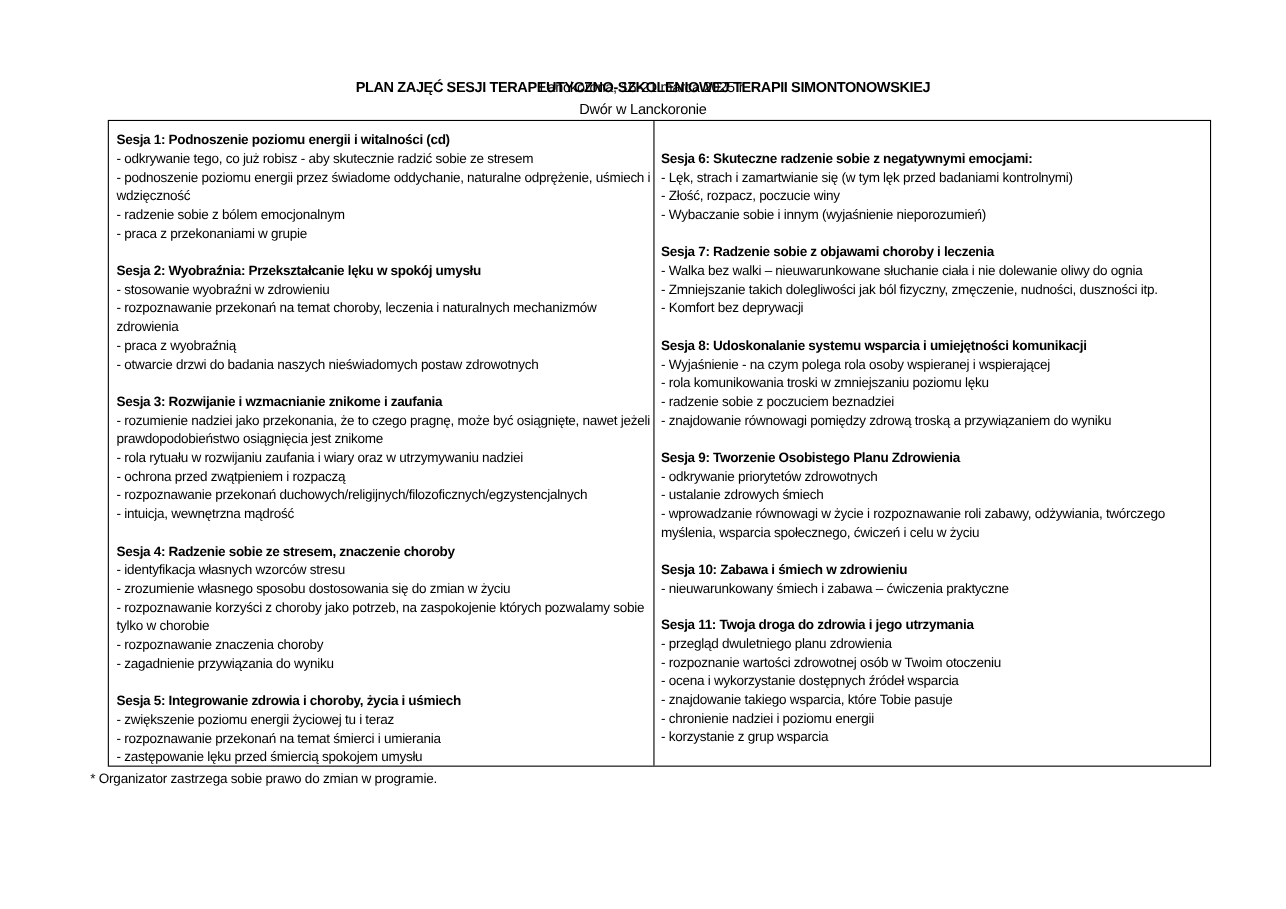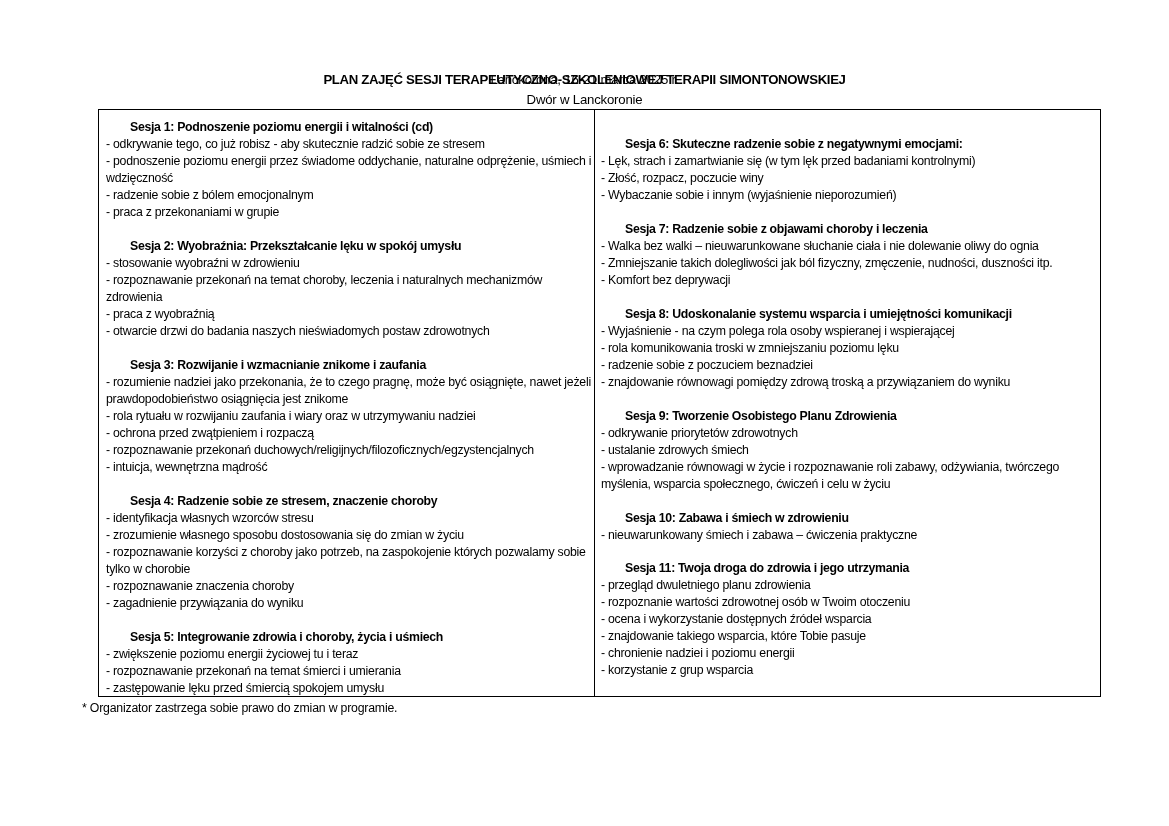--- a/index.html
+++ b/index.html
@@ -10,21 +10,21 @@
   .sub { position:absolute; left:0; width:1169px; text-align:center;
          font-size:13.2px; line-height:17px; letter-spacing:-0.2px; }
   .sub1 { top:71px; }
   .sub2 { top:91px; }
   .tbl { position:absolute; left:98px; top:109px; width:1003px; height:588px;
          border:1px solid #000; box-sizing:border-box; }
   .col { position:absolute; top:0; bottom:0; box-sizing:border-box; }
   .col-left { left:0; width:496px; border-right:1px solid #000; padding:9px 0 0 7px; }
   .col-right { left:496px; right:0; padding:26px 0 0 6px; }
   .session { margin-bottom:16.9px; }
-  .s-title { font-weight:bold; font-size:12.3px; line-height:17px; letter-spacing:-0.3px; white-space:nowrap;margin-left:24px; }
+  .s-title { font-weight:bold; font-size:12.3px; line-height:17px; letter-spacing:-0.3px; white-space:nowrap; }
   .s-item { font-size:12.3px; line-height:17px; letter-spacing:-0.25px; }
   .note { position:absolute; left:82px; top:700px; font-size:12.3px; line-height:17px; letter-spacing:-0.2px; }
 </style>
 </head>
 <body>
 
 <div class="title">PLAN ZAJĘĆ SESJI TERAPEUTYCZNO-SZKOLENIOWEJ TERAPII SIMONTONOWSKIEJ</div>
 <div class="sub sub1">Lanckorona, 16-21 marca 2025 r.</div>
 <div class="sub sub2">Dwór w Lanckoronie</div>
 

